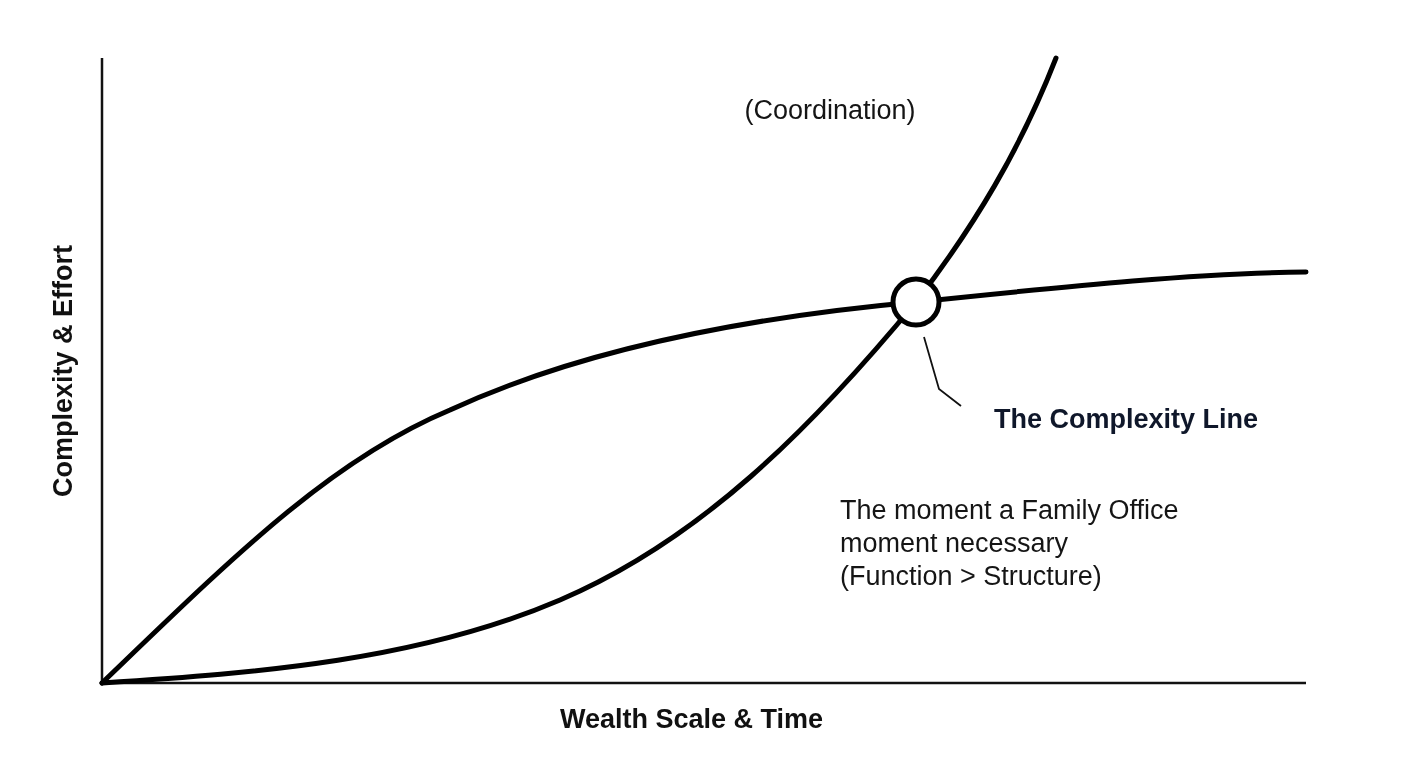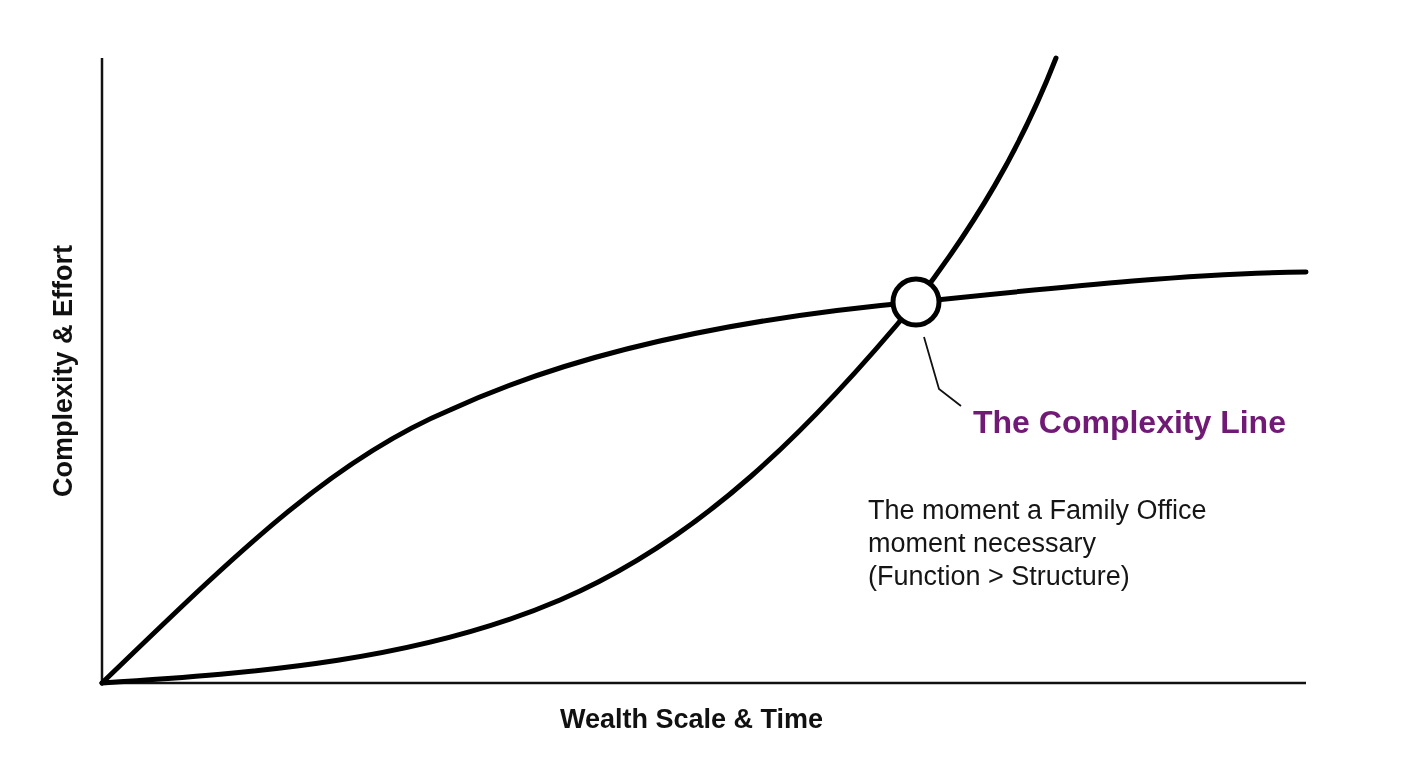--- a/index.html
+++ b/index.html
@@ -3,43 +3,44 @@
   <meta charset="utf-8">
   <style>
     html, body { margin: 0; padding: 0; background: #ffffff; }
     body { width: 1408px; height: 768px; position: relative; overflow: hidden; font-family: "Liberation Sans", "DejaVu Sans", sans-serif; color: #111111; }
     .chart { position: absolute; left: 0; top: 0; width: 1408px; height: 768px; }
     svg.plot { position: absolute; left: 0; top: 0; }
     .label { position: absolute; text-align: center; font-size: 27px; line-height: 33px; color: #151515; white-space: nowrap; }
     .label .line { display: block; }
     .axis-title { position: absolute; font-size: 27px; font-weight: bold; color: #111; white-space: nowrap; text-align: center; }
     .ytitle { position: absolute; left: 63px; top: 371px; transform: translate(-50%, -50%) rotate(-90deg); font-size: 27px; font-weight: bold; color: #111; white-space: nowrap; }
-    .annot-title { position: absolute; left: 973px; top: 404px; font-size: 32px; font-weight: bold; color: #701a75; white-space: nowrap; }
+    .annot-title { position: absolute; left: 994px; top: 404px; font-size: 27px; font-weight: bold; color: #0f172a; white-space: nowrap; }
     .annot-desc { position: absolute; left: 840px; top: 494px; font-size: 27px; line-height: 33px; color: #151515; text-align: left; white-space: nowrap; }
-    .annot-desc .line { display: block; margin-left: 28px; }
+    .annot-desc .line { display: block; }
   </style>
 </head>
 <body>
 
 <div class="chart">
   <svg class="plot" width="1408" height="768" viewBox="0 0 1408 768">
 
     <line x1="102" y1="58" x2="102" y2="683" stroke="#111" stroke-width="2.5"></line>
     <line x1="101" y1="683" x2="1306" y2="683" stroke="#111" stroke-width="2.5"></line>
 
     <path d="M102,683 C230,560 330,460 450,410 C580,350 740,318 916,302 C1080,285 1200,273 1306,272" fill="none" stroke="#000" stroke-width="5" stroke-linecap="round"></path>
 
     <path d="M102,683 C260,673 420,660 560,600 C700,540 810,430 916,302 C975,225 1020,150 1056,58" fill="none" stroke="#000" stroke-width="5" stroke-linecap="round"></path>
 
     <polyline points="924,337 939,389 961,406" fill="none" stroke="#111" stroke-width="1.8"></polyline>
 
     <circle cx="916" cy="302" r="23" fill="#ffffff" stroke="#000" stroke-width="5"></circle>
   </svg>
 
   <div class="label" style="left:655px; top:94px; width:350px;">
+    <span class="line">(Coordination)</span>
   </div>
 
 
   <div class="annot-title">The Complexity Line</div>
 
   <div class="annot-desc">
     <span class="line">The moment a Family Office</span>
     <span class="line">moment necessary</span>
     <span class="line">(Function &gt; Structure)</span>
   </div>

